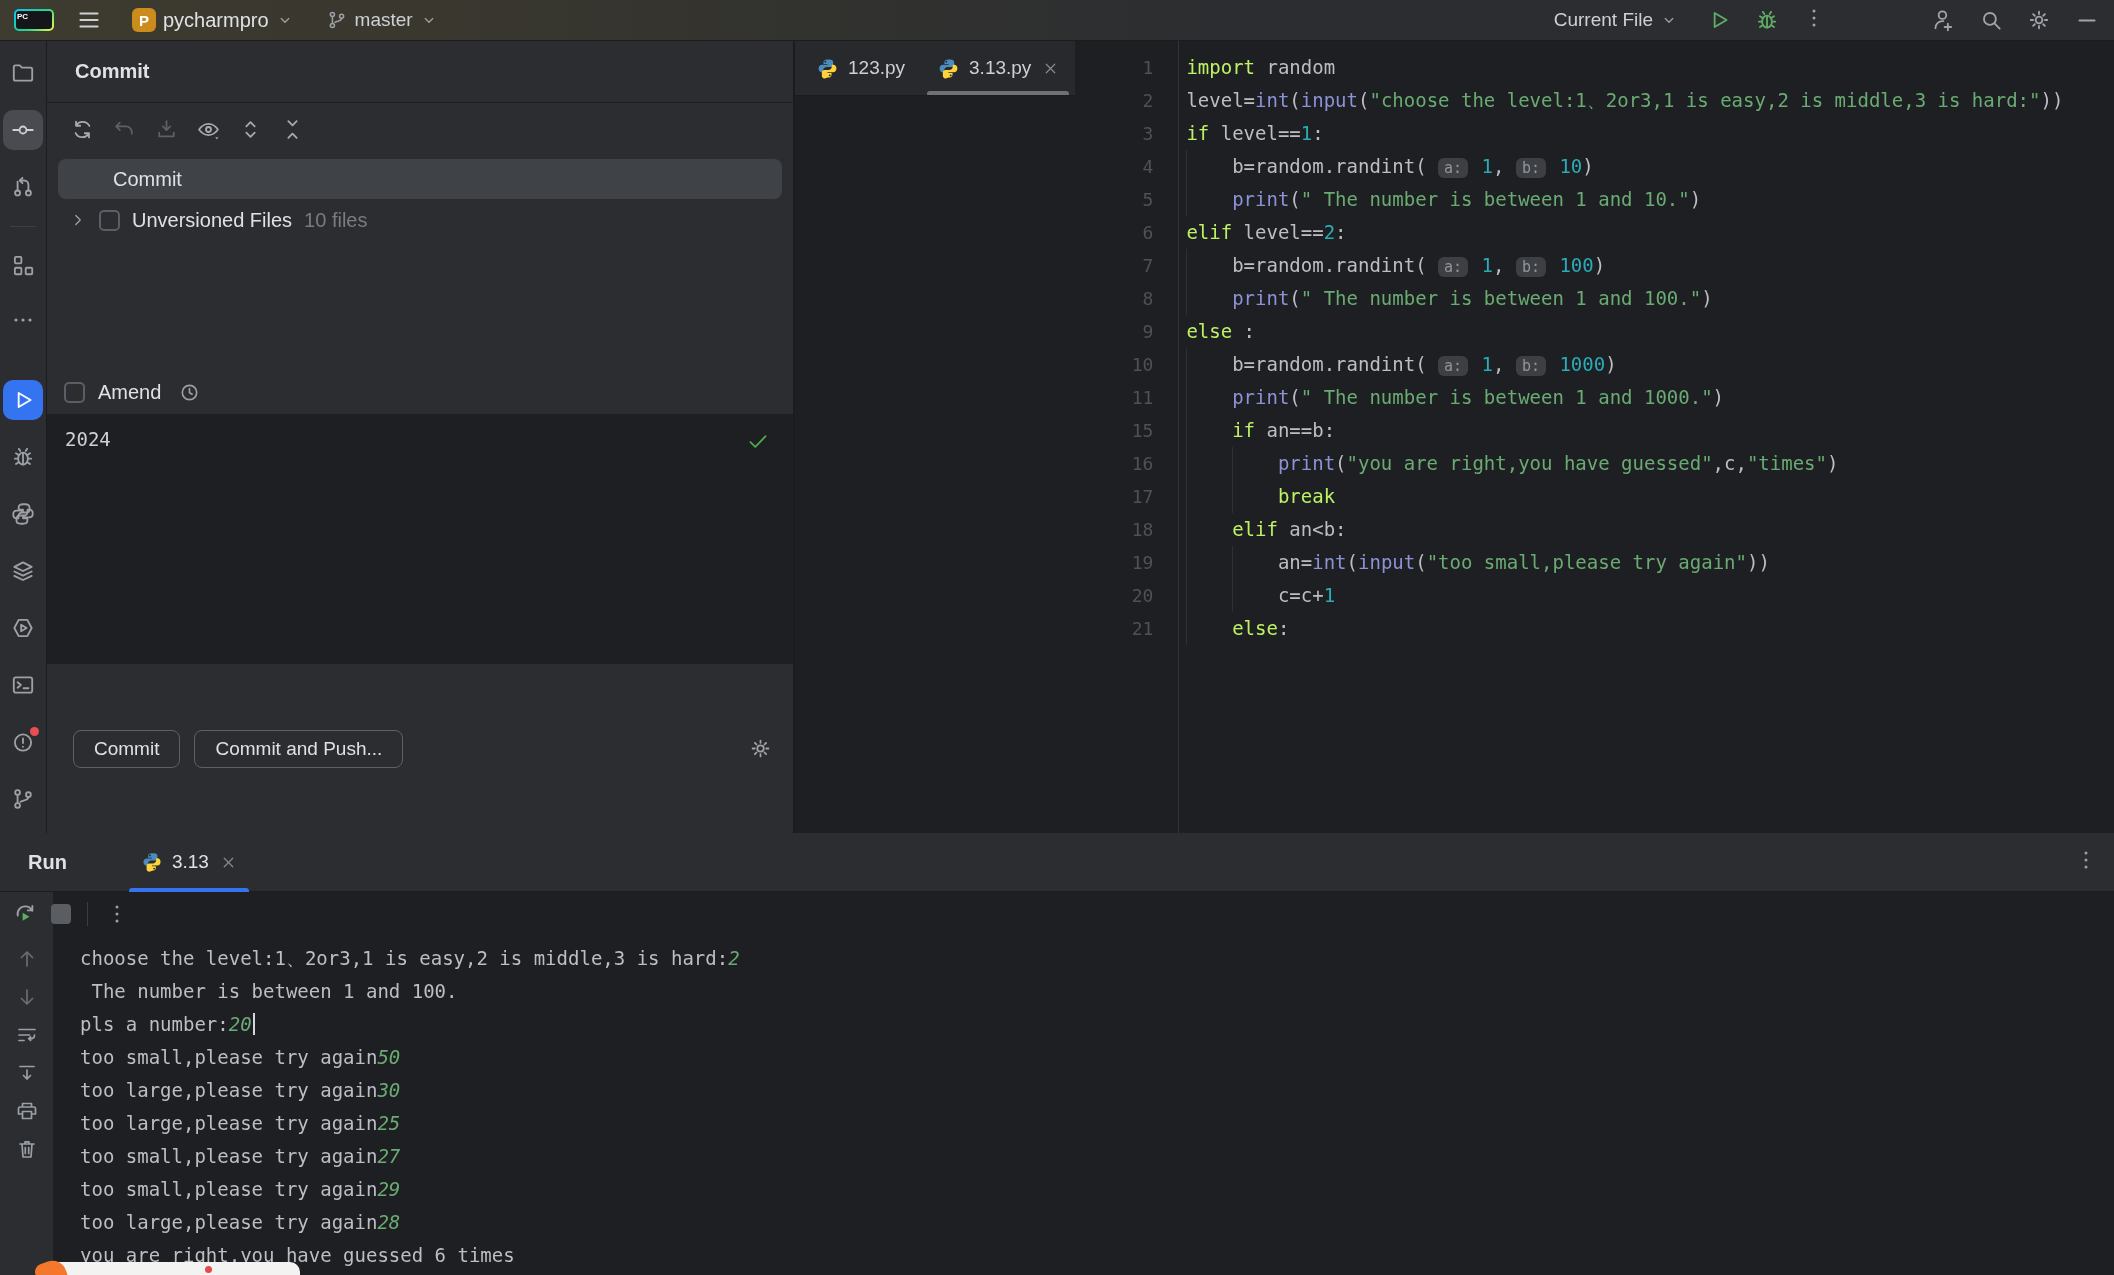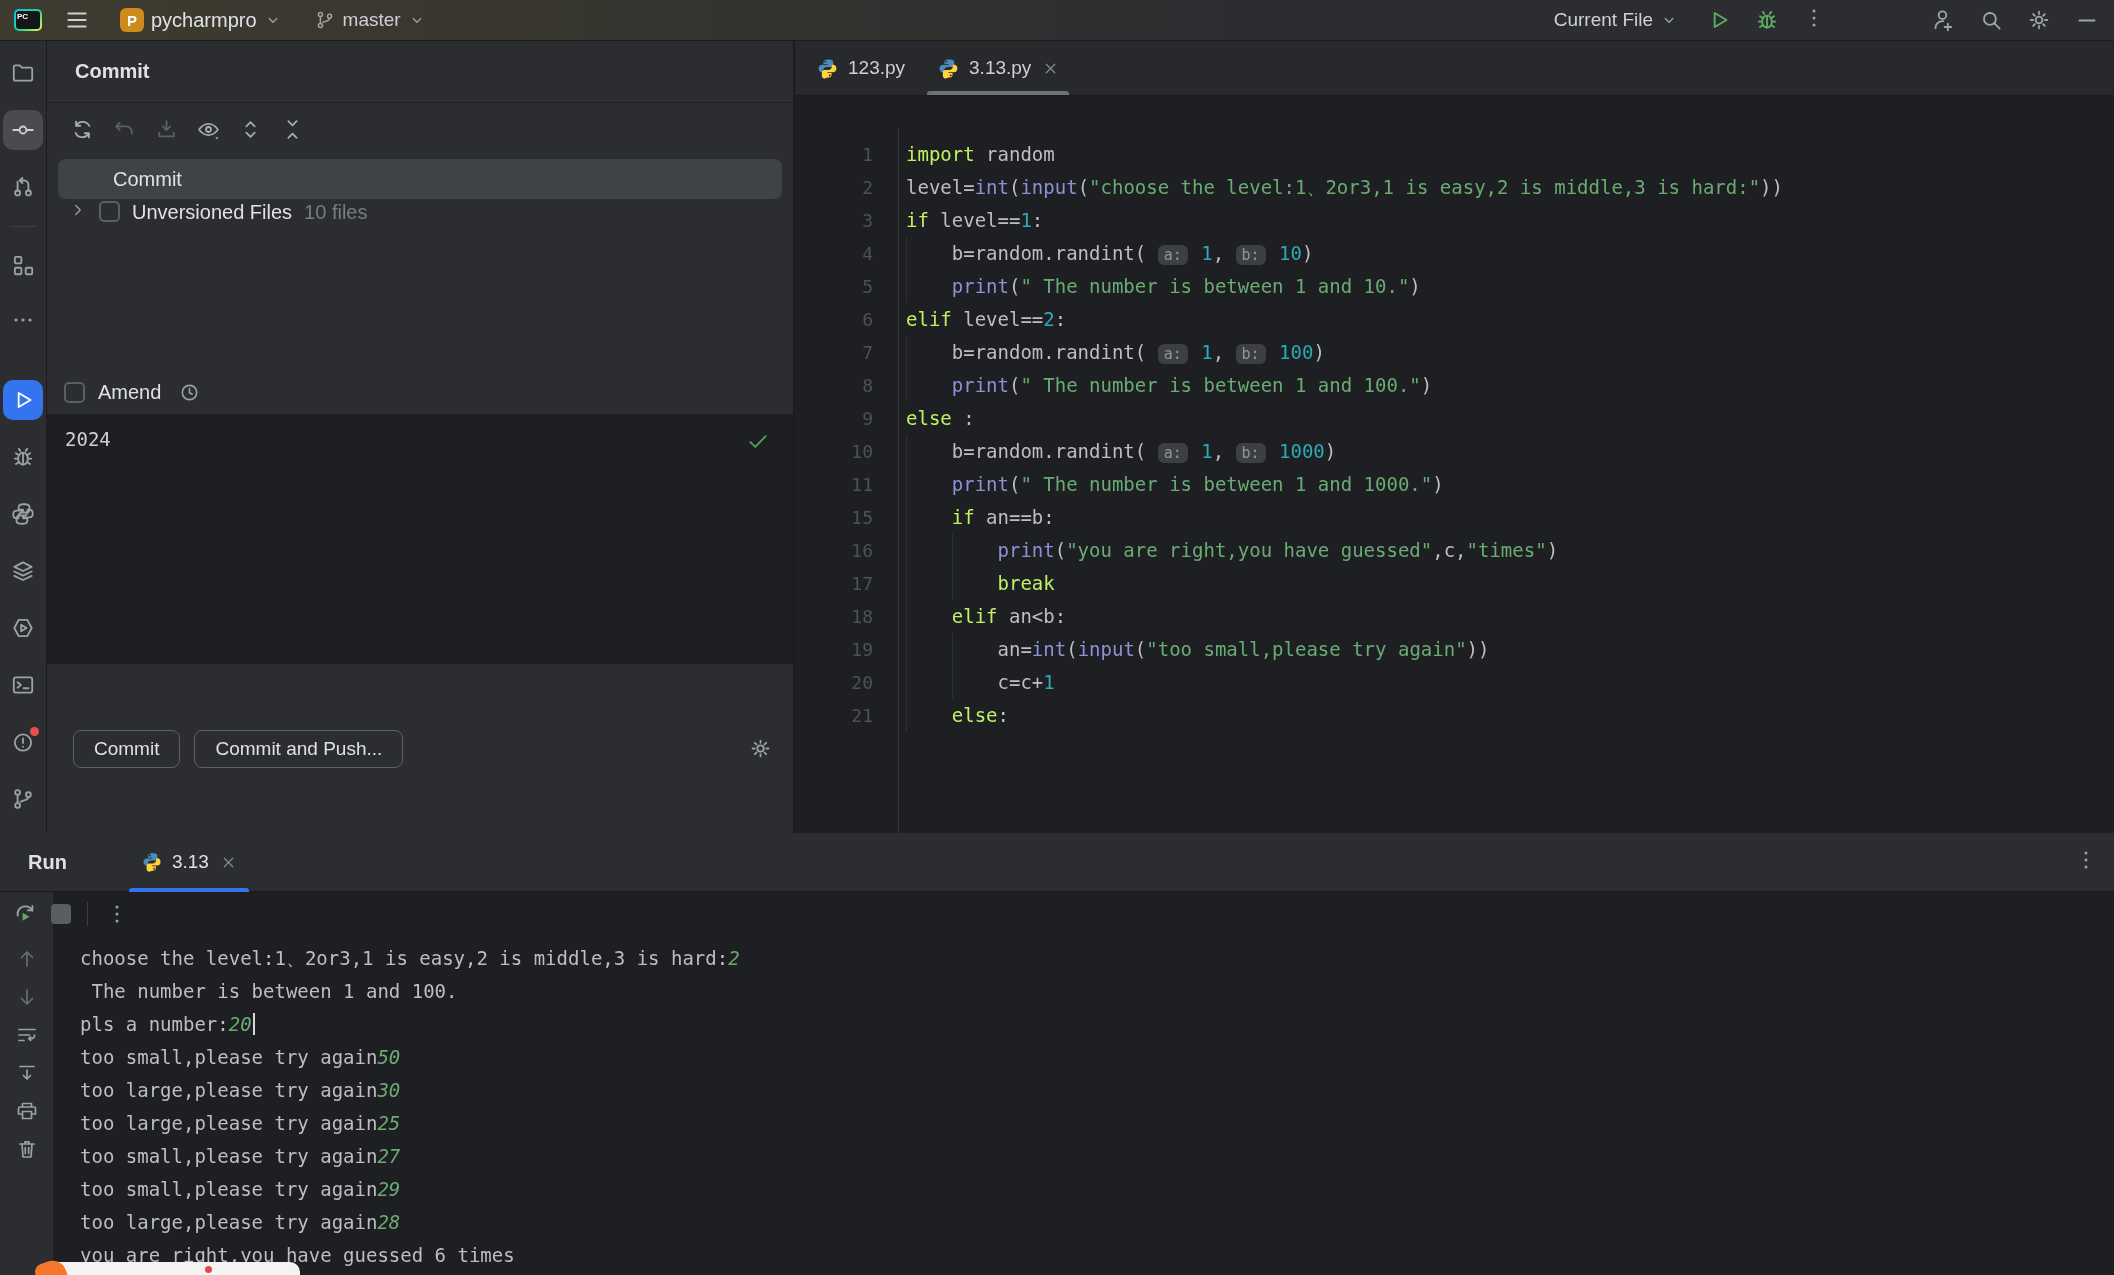--- a/index.html
+++ b/index.html
@@ -15,21 +15,21 @@
 
   svg.icon { fill:none; stroke:currentColor; stroke-width:1.7; stroke-linecap:round; stroke-linejoin:round; display:block; }
 
   
   .titlebar {
     height:41px; flex:0 0 41px;
     background:linear-gradient(90deg,#3e3b30 0%,#39372e 20%,#2b2d30 58%,#2b2d30 100%);
     border-bottom:1px solid #1a1c1e;
     display:flex; align-items:center; padding:0 14px; gap:10px;
   }
-  .pc-logo { width:28px; height:22px; border-radius:5px;
+  .pc-logo { width:40px; height:22px; border-radius:5px;
     background:linear-gradient(135deg,#07c3f2,#21d789 55%,#fcf84a);
     padding:2px; margin-right:6px; }
   .pc-logo-in { width:100%; height:100%; background:#15161a; border-radius:3px;
     font-size:8px; font-weight:bold; color:#fff; line-height:9px; padding:1px 0 0 1px; }
   .tb-btn { height:34px; display:flex; align-items:center; gap:7px; padding:0 6px; border-radius:8px; color:#ced0d6; }
   .proj-badge { width:24px; height:24px; border-radius:6px; background:#cb8b1d; color:#fff;
     font-size:15px; font-weight:bold; display:flex; align-items:center; justify-content:center; }
   .tb-text { font-size:20px; color:#dfe1e5; }
   .tb-sub { font-size:19px; color:#ced0d6; }
   .chev { color:#9da0a6; }
@@ -57,37 +57,37 @@
   .commit-panel { width:748px; flex:0 0 748px; background:#2b2d30; border-right:2px solid #1a1c1e;
     display:flex; flex-direction:column; }
   .panel-header { height:62px; flex:0 0 62px; border-bottom:1px solid #1e1f22;
     display:flex; align-items:center; padding:0 28px; font-size:20px; font-weight:600; color:#dfe1e5; }
   .vcs-toolbar { height:52px; flex:0 0 52px; display:flex; align-items:center; padding:0 16px; gap:4px; }
   .vcs-btn { width:38px; height:38px; display:flex; align-items:center; justify-content:center;
     border-radius:8px; color:#a8abb2; }
   .vcs-btn.dim { color:#5d6066; }
   .changes-row { margin:4px 11px 0; height:40px; flex:0 0 40px; background:#3f4246; border-radius:8px;
     display:flex; align-items:center; padding-left:55px; font-size:20px; color:#dfe1e5; }
-  .unversioned-row { height:38px; flex:0 0 38px; display:flex; align-items:flex-start; padding:0 22px; gap:12px;
+  .unversioned-row { height:38px; flex:0 0 38px; display:flex; align-items:center; padding:0 22px; gap:12px;
     font-size:20px; color:#dfe1e5; margin-top:2px; }
   .chk { width:21px; height:21px; border:2px solid #5a5e66; border-radius:5px; background:transparent; flex:0 0 21px; }
   .muted { color:#787c82; }
   .amend-row { height:44px; flex:0 0 44px; display:flex; align-items:center; padding:0 17px; gap:13px;
     font-size:20px; color:#dfe1e5; }
   .clock { color:#9da0a6; margin-left:4px; }
   .message-area { height:250px; flex:0 0 250px; background:#1e1f22; position:relative;
     padding:14px 18px; font-family:"DejaVu Sans Mono",monospace; font-size:19px; color:#ced0d6; }
   .msg-check { position:absolute; right:22px; top:14px; color:#4ca64c; }
   .commit-actions { flex:1 1 auto; display:flex; align-items:center; padding:0 26px; gap:14px; position:relative; }
   .btn { height:38px; border:1px solid #5d6066; border-radius:8px; background:transparent;
     color:#dfe1e5; font-size:19px; padding:0 20px; font-family:inherit; }
   .actions-gear { position:absolute; right:20px; color:#a0a3a9; }
 
   
-  .editor { flex:1 1 auto; display:flex; flex-direction:column; min-width:0;gap:32px; }
+  .editor { flex:1 1 auto; display:flex; flex-direction:row; min-width:0; }
   .tabbar { height:55px; flex:0 0 55px; background:#27292c; border-bottom:1px solid #1a1c1e;
     display:flex; align-items:stretch; padding-left:5px; }
   .tab { display:flex; align-items:center; gap:9px; padding:0 16px; font-size:19px; color:#ced0d6; position:relative; }
   .tab.active::after { content:''; position:absolute; left:6px; right:6px; bottom:0; height:4px;
     background:#6e7277; border-radius:3px 3px 0 0; }
   .tab-close { color:#868a91; margin-left:2px; }
   .code-area { flex:1 1 auto; background:#1e1f22; position:relative; padding-top:10px; overflow:hidden; }
   .gutter-line { position:absolute; top:0; bottom:0; left:103px; width:1px; background:#313438; }
   .code-row { display:flex; height:33px; line-height:33px; white-space:pre;
     font-family:"DejaVu Sans Mono",monospace; font-size:19px; }

